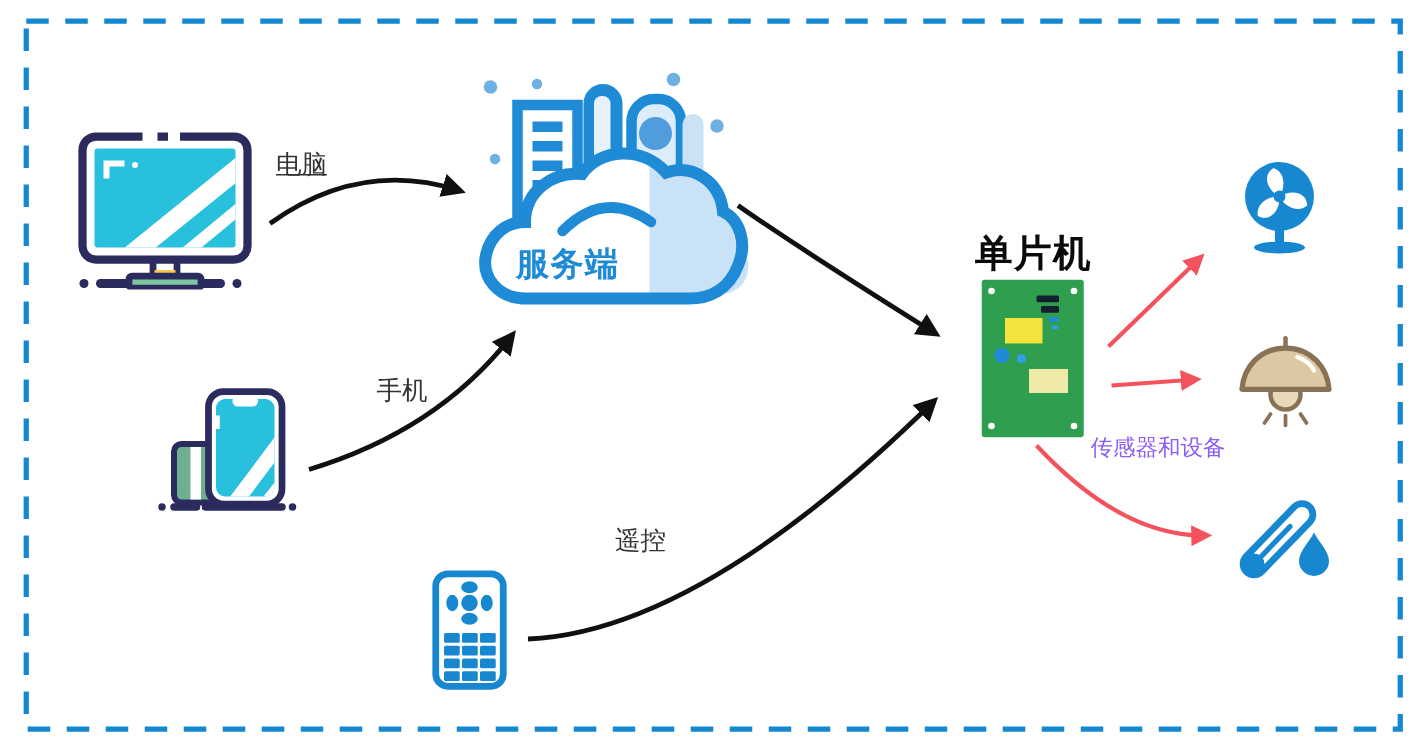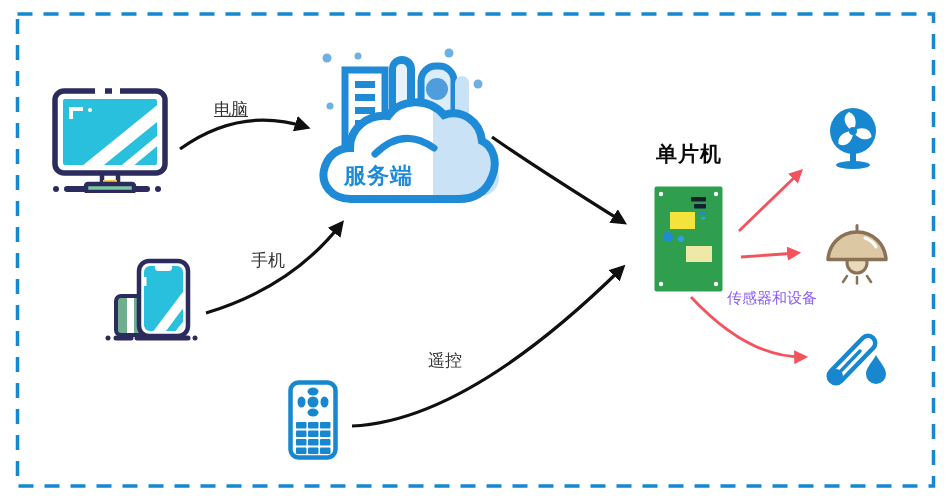--- a/index.html
+++ b/index.html
@@ -3,22 +3,22 @@
 <meta charset="utf-8">
 <style>
   html,body{margin:0;padding:0;background:#fff;}
   #canvas{position:relative;width:952px;height:500px;background:#ffffff;overflow:hidden;
           font-family:"Liberation Sans","DejaVu Sans",sans-serif;}
   .abs{position:absolute;}
   .icon svg{display:block;width:100%;height:100%;}
   .lbl{position:absolute;color:#333;font-size:17px;line-height:1.1;white-space:nowrap;}
   .lbl-server{position:absolute;left:344px;top:161px;width:110px;
               font-size:22px;font-weight:bold;color:#1f8ad6;letter-spacing:1px;}
-  .lbl-mcu{position:absolute;left:650px;top:140px;width:78px;text-align:center;
-           font-size:21px;font-weight:bold;color:#0a0a0a;letter-spacing:1px;}
+  .lbl-mcu{position:absolute;left:650px;top:152px;width:78px;text-align:left;
+           font-size:25px;font-weight:bold;color:#0a0a0a;letter-spacing:1px;}
   .lbl-devices{position:absolute;left:727px;top:289px;width:110px;font-size:15px;color:#8b5cf6;}
   #overlay{position:absolute;left:0;top:0;width:952px;height:500px;}
 </style>
 </head>
 <body>
 
 <div id="canvas">
 
   <svg id="overlay" viewBox="0 0 952 500">
     <defs>
@@ -210,20 +210,20 @@
   <div class="abs icon" style="left:818px;top:330px;width:72px;height:62px;">
     <svg viewBox="0 0 72 62">
       <line x1="18" y1="46" x2="50" y2="13" stroke="#1788cf" stroke-width="19" stroke-linecap="round"></line>
       <line x1="18" y1="46" x2="50" y2="13" stroke="#fff" stroke-width="10" stroke-linecap="round"></line>
       <circle cx="18" cy="46" r="7" fill="#1788cf"></circle>
       <line x1="18" y1="46" x2="42" y2="21" stroke="#1788cf" stroke-width="3.5" stroke-linecap="round"></line>
       <path d="M58 25 C54.5 32 48 37.5 48 44 a10 10 0 0 0 20 0 C68 37.5 61.5 32 58 25 Z" fill="#1788cf"></path>
     </svg>
   </div>
 
-  <div class="lbl" style="left:214px;top:101px;text-decoration:underline;">电脑</div>
+  <div class="lbl" style="left:184px;top:101px;text-decoration:underline;">电脑</div>
   <div class="lbl" style="left:251px;top:252px;">手机</div>
-  <div class="lbl" style="left:428px;top:352px;">遥控</div>
+  <div class="lbl" style="left:410px;top:352px;">遥控</div>
   <div class="lbl-server">服务端</div>
   <div class="lbl-mcu">单片机</div>
   <div class="lbl-devices">传感器和设备</div>
 
 </div>
 
 </body></html>

